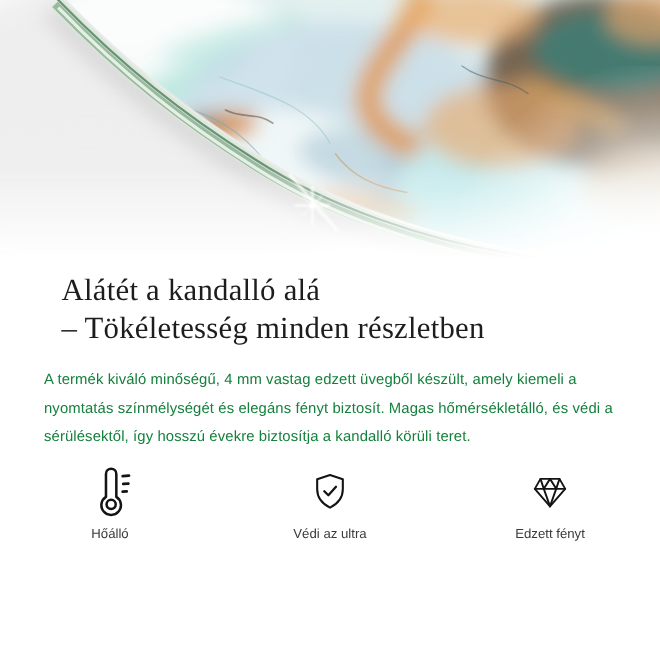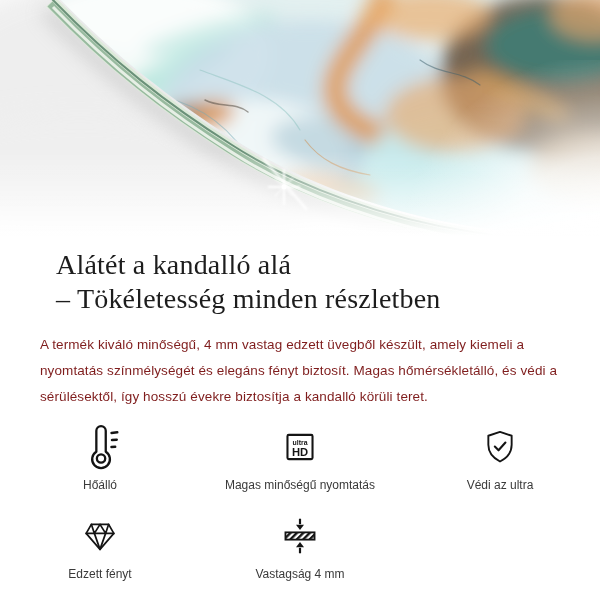--- a/index.html
+++ b/index.html
@@ -12,21 +12,21 @@
   .hero{position:relative;width:600px;height:250px;overflow:hidden;}
   .hero svg{display:block;}
   .content{position:relative;margin-top:-18px;padding:0 40px;}
   h1.title{
     margin:16px;font-family:"Liberation Serif","DejaVu Serif",serif;
     font-weight:500;font-size:28px;line-height:34px;color:#1d1d1d;
     letter-spacing:.2px;
   }
   p.desc{
     margin:13px 0 0 0;width:528px;
-    font-size:13.5px;line-height:26px;color:#7f1d1d;letter-spacing:.1px;
+    font-size:13.5px;line-height:26px;color:#15803d;letter-spacing:.1px;
   }
   .features{
     margin-top:14px;display:grid;grid-template-columns:repeat(3,200px);
     row-gap:20px;
   }
   .feature{display:flex;flex-direction:column;align-items:center;}
   .icon-box{height:46px;display:flex;align-items:center;justify-content:center;margin-bottom:8px;}
   .feature-label{font-size:12px;line-height:15px;color:#3a3a3a;text-align:right;}
 </style>
 </head>
@@ -136,32 +136,20 @@
             <path d="M33.5,15.3 L38,15" stroke-width="2.4"></path>
             <path d="M33,22 L36.5,21.8" stroke-width="2.4"></path>
           </svg>
 
         </div>
         <div class="feature-label">Hőálló</div>
       </div>
       <div class="feature">
         <div class="icon-box">
 
-          <svg width="38" height="38" viewBox="0 0 44 44">
-            <rect x="7.5" y="8" width="29" height="28" rx="1.5" fill="none" stroke="#141414" stroke-width="2.4"></rect>
-            <text x="22" y="19.5" text-anchor="middle" font-family="Liberation Sans, sans-serif" font-size="8" font-weight="700" fill="#141414">ultra</text>
-            <text x="22" y="32.5" text-anchor="middle" font-family="Liberation Sans, sans-serif" font-size="13" font-weight="800" fill="#141414">HD</text>
-          </svg>
-
-        </div>
-        <div class="feature-label">Magas minőségű nyomtatás</div>
-      </div>
-      <div class="feature">
-        <div class="icon-box">
-
           <svg width="38" height="38" viewBox="0 0 44 44" fill="none" stroke="#141414" stroke-width="2.2" stroke-linecap="round" stroke-linejoin="round">
             <path d="M22,4.5 L35.5,9 L35.5,19.5 C35.5,28.5 30,34.8 22,38.8 C14,34.8 8.5,28.5 8.5,19.5 L8.5,9 Z"></path>
             <path d="M16,21.5 L20.3,25.8 L28.3,16.8" stroke-width="2.4"></path>
           </svg>
 
         </div>
         <div class="feature-label">Védi az ultra</div>
       </div>
       <div class="feature">
         <div class="icon-box">
@@ -169,34 +157,15 @@
           <svg width="38" height="38" viewBox="0 0 44 44" fill="none" stroke="#141414" stroke-width="2" stroke-linecap="round" stroke-linejoin="round">
             <path d="M12,8.5 L32,8.5 L38,19 L22,37.5 L6,19 Z"></path>
             <path d="M6,19 L38,19"></path>
             <path d="M12,8.5 L15.5,19 L22,8.5 L28.5,19 L32,8.5"></path>
             <path d="M15.5,19 L22,37.5 M28.5,19 L22,37.5"></path>
           </svg>
 
         </div>
         <div class="feature-label">Edzett fényt</div>
       </div>
-      <div class="feature">
-        <div class="icon-box">
-
-          <svg width="40" height="40" viewBox="0 0 44 44">
-            <defs>
-              <pattern id="hatchP" patternUnits="userSpaceOnUse" width="5" height="5" patternTransform="rotate(45)">
-                <rect width="2.6" height="5" fill="#141414"></rect>
-              </pattern>
-            </defs>
-            <rect x="6" y="18" width="32" height="8" fill="url(#hatchP)" stroke="#141414" stroke-width="2"></rect>
-            <path d="M22,3 L22,9" stroke="#141414" stroke-width="2.4"></path>
-            <path d="M17.6,9.5 L26.4,9.5 L22,15.5 Z" fill="#141414"></path>
-            <path d="M22,41 L22,35" stroke="#141414" stroke-width="2.4"></path>
-            <path d="M17.6,34.5 L26.4,34.5 L22,28.5 Z" fill="#141414"></path>
-          </svg>
-
-        </div>
-        <div class="feature-label">Vastagság 4 mm</div>
-      </div>
     </div>
 
 </div>
 
 </body></html>

